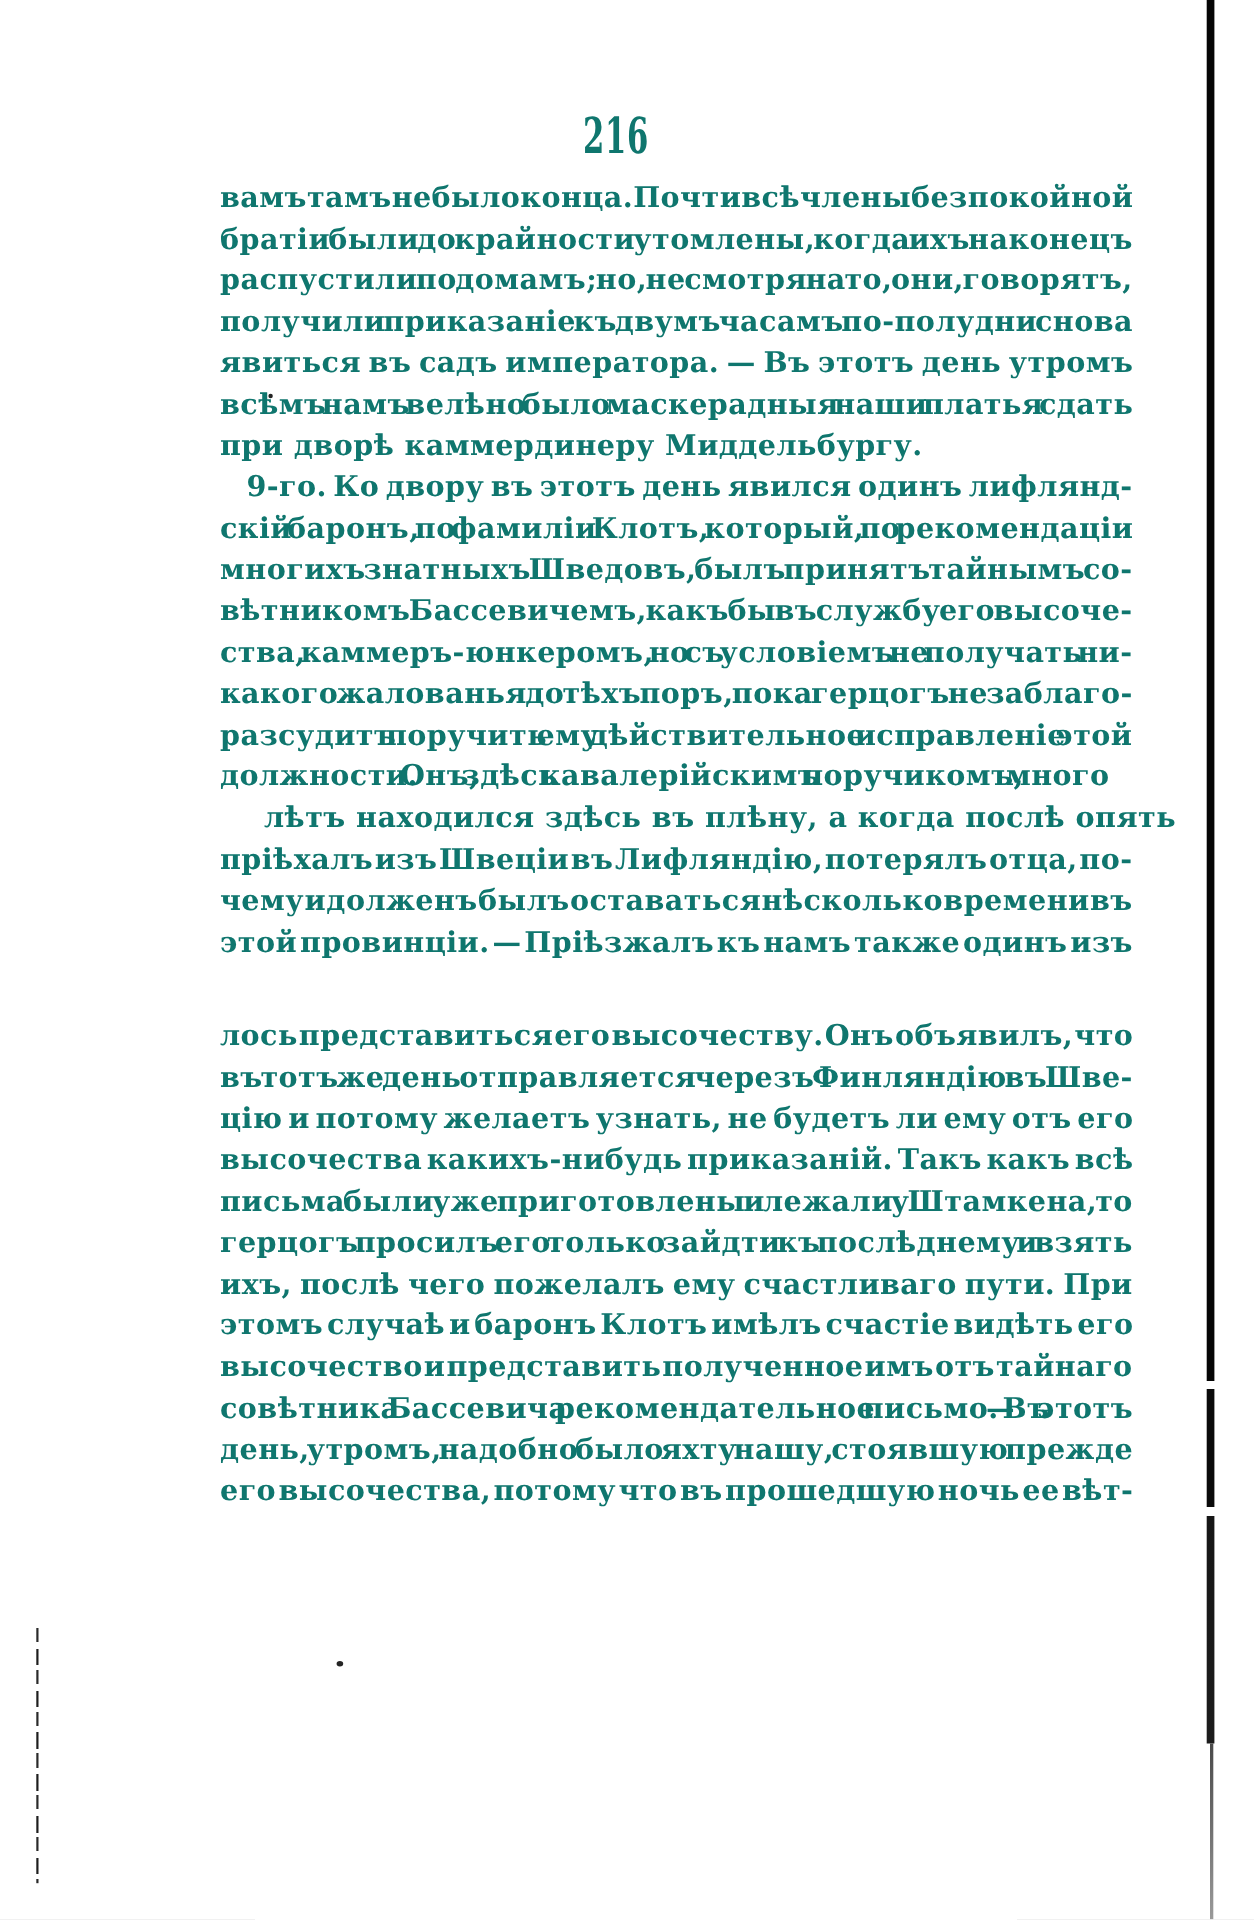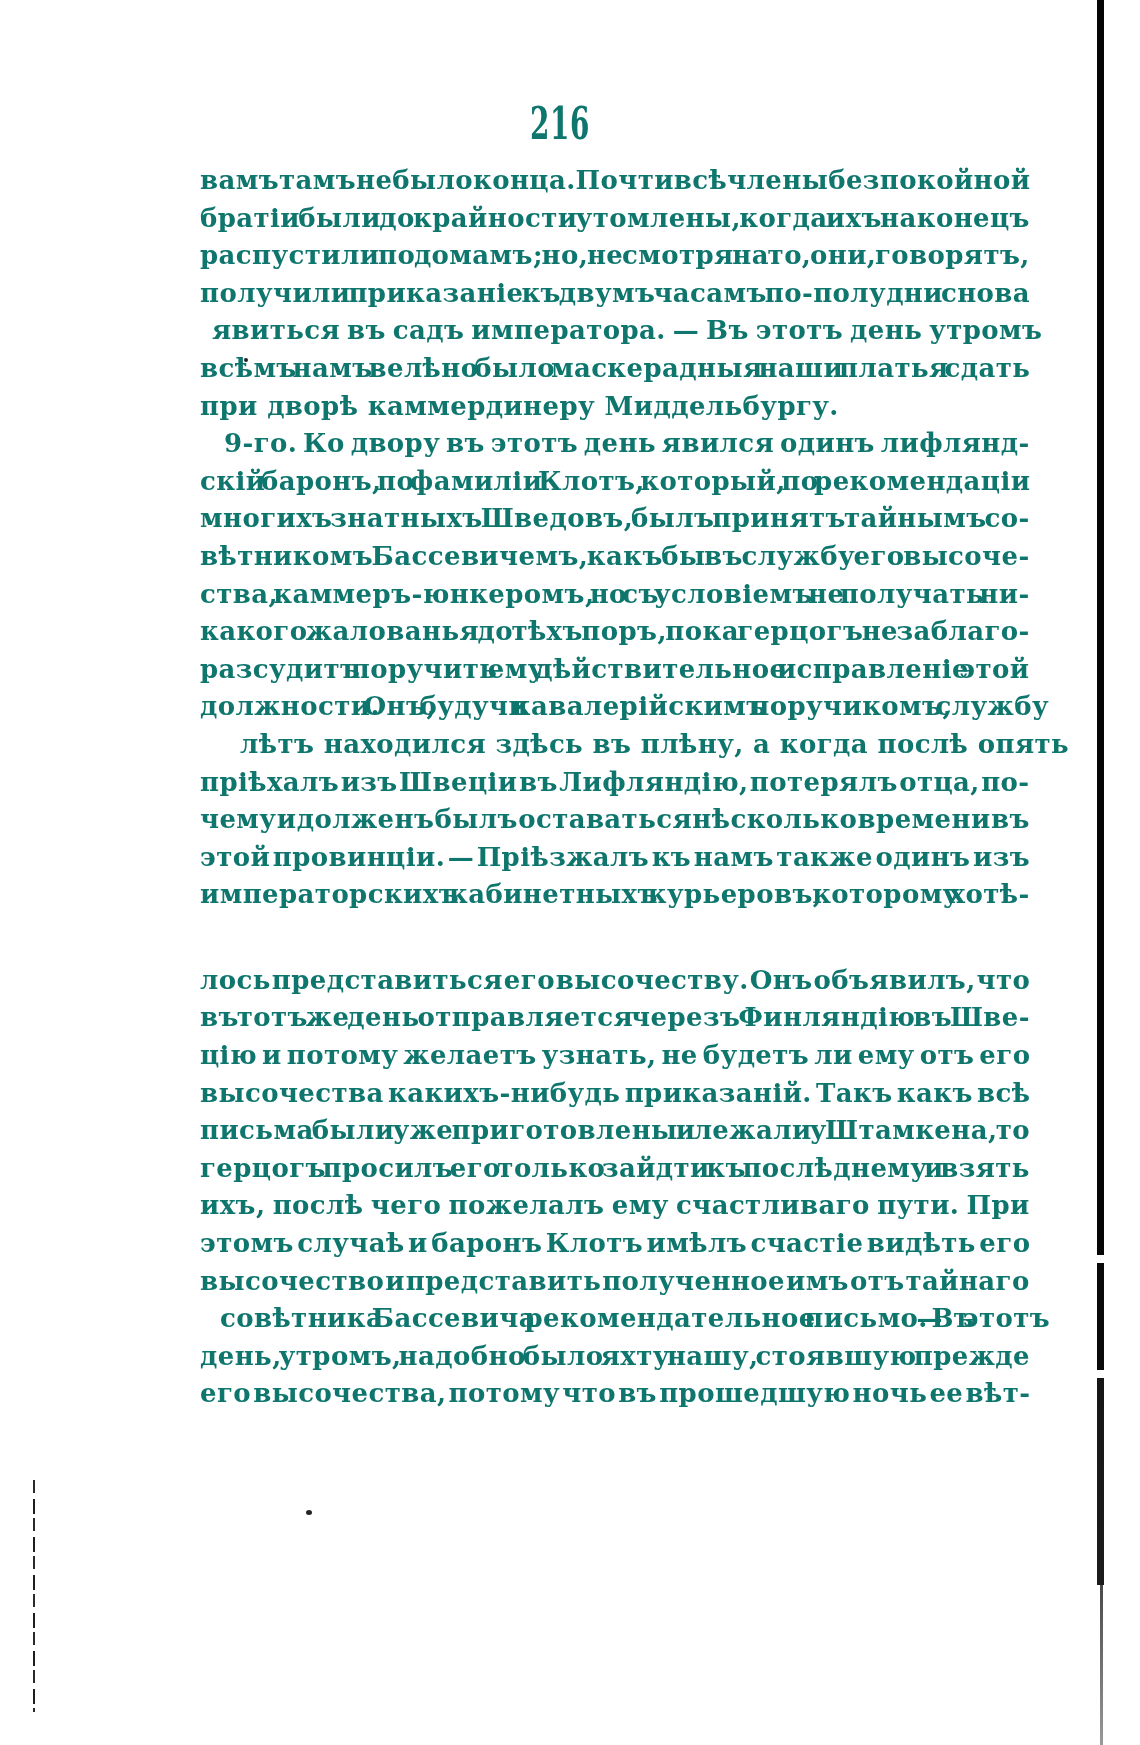--- a/index.html
+++ b/index.html
@@ -76,46 +76,45 @@
 <body>
 
 <div class="page">
   <div class="pagenum">216</div>
 
   <div class="textblock" id="textblock">
       <div class="line" style="word-spacing: -9.5px;">вамъ тамъ не было конца. Почти всѣ члены безпокойной</div>
       <div class="line" style="word-spacing: -11.1429px;">братіи были до крайности утомлены, когда ихъ наконецъ</div>
       <div class="line" style="word-spacing: -10.7778px;">распустили по домамъ; но, не смотря на то, они, говорятъ,</div>
       <div class="line" style="word-spacing: -11.5px;">получили приказаніе къ двумъ часамъ по-полудни снова</div>
-      <div class="line" style="word-spacing: -2.5px; margin-left: 12px;">явиться въ садъ императора. — Въ этотъ день утромъ</div>
+      <div class="line" style="word-spacing: -2.5px;">явиться въ садъ императора. — Въ этотъ день утромъ</div>
       <div class="line" style="word-spacing: -13.5714px;">всѣмъ намъ велѣно было маскерадныя наши платья сдать</div>
       <div class="line">при дворѣ каммердинеру Миддельбургу.</div>
       <div class="line indent" style="word-spacing: -3.625px;">9-го. Ко двору въ этотъ день явился одинъ лифлянд-</div>
       <div class="line" style="word-spacing: -13.8571px;">скій баронъ, по фамиліи Клотъ, который, по рекомендаціи</div>
       <div class="line" style="word-spacing: -11.5px;">многихъ знатныхъ Шведовъ, былъ принятъ тайнымъ со-</div>
       <div class="line" style="word-spacing: -10.8571px;">вѣтникомъ Бассевичемъ, какъ бы въ службу его высоче-</div>
       <div class="line" style="word-spacing: -14.1429px;">ства, каммеръ-юнкеромъ, но съ условіемъ не получать ни-</div>
       <div class="line" style="word-spacing: -11px;">какого жалованья до тѣхъ поръ, пока герцогъ не заблаго-</div>
       <div class="line" style="word-spacing: -19px;">разсудитъ поручить ему дѣйствительное исправленіе этой</div>
-      <div class="line" style="word-spacing: -25.8px;">должности. Онъ, будучи кавалерійскимъ поручикомъ, службу</div>
+      <div class="line" style="word-spacing: -25.8px;">должности. Онъ, здѣсь кавалерійскимъ поручикомъ, много</div>
       <div class="line" style="word-spacing: 0px; margin-left: 40px;">лѣтъ находился здѣсь въ плѣну, а когда послѣ опять</div>
       <div class="line" style="word-spacing: -8px;">пріѣхалъ изъ Швеціи въ Лифляндію, потерялъ отца, по-</div>
       <div class="line" style="word-spacing: -9.14286px;">чему и долженъ былъ оставаться нѣсколько времени въ</div>
       <div class="line" style="word-spacing: -6.875px;">этой провинціи. — Пріѣзжалъ къ намъ также одинъ изъ</div>
-      <div class="line" style="word-spacing: -19.5px;">императорскихъ кабинетныхъ курьеровъ, которому хотѣ-</div>
       <div class="line" style="word-spacing: -8.5px; margin-top: 48px;">лось представиться его высочеству. Онъ объявилъ, что</div>
       <div class="line" style="word-spacing: -11.5px;">въ тотъ же день отправляется черезъ Финляндію въ Шве-</div>
       <div class="line" style="word-spacing: -4.4px;">цію и потому желаетъ узнать, не будетъ ли ему отъ его</div>
       <div class="line" style="word-spacing: -5.2px; text-align: right;">высочества какихъ-нибудь приказаній. Такъ какъ всѣ</div>
       <div class="line" style="word-spacing: -11.25px;">письма были уже приготовлены и лежали у Штамкена, то</div>
       <div class="line" style="word-spacing: -12.875px;">герцогъ просилъ его только зайдти къ послѣднему и взять</div>
       <div class="line" style="word-spacing: -2.14286px;">ихъ, послѣ чего пожелалъ ему счастливаго пути. При</div>
       <div class="line" style="word-spacing: -6px;">этомъ случаѣ и баронъ Клотъ имѣлъ счастіе видѣть его</div>
       <div class="line" style="word-spacing: -8.5px;">высочество и представить полученное имъ отъ тайнаго</div>
-      <div class="line" style="word-spacing: -20.8333px; margin-left: 20px;">совѣтника Бассевича рекомендательное письмо. — Въ этотъ</div>
+      <div class="line" style="word-spacing: -20.8333px;">совѣтника Бассевича рекомендательное письмо. — Въ этотъ</div>
       <div class="line" style="word-spacing: -12.2857px;">день, утромъ, надобно было яхту нашу, стоявшую прежде</div>
       <div class="line" style="word-spacing: -7.25px;">его высочества, потому что въ прошедшую ночь ее вѣт-</div>
     </div>
 
   <div class="edge-top"></div>
   <div class="edge-bottom"></div>
   <div class="fold-line"></div>
   <div class="speck s1"></div>
   <div class="speck s2"></div>
 </div>

